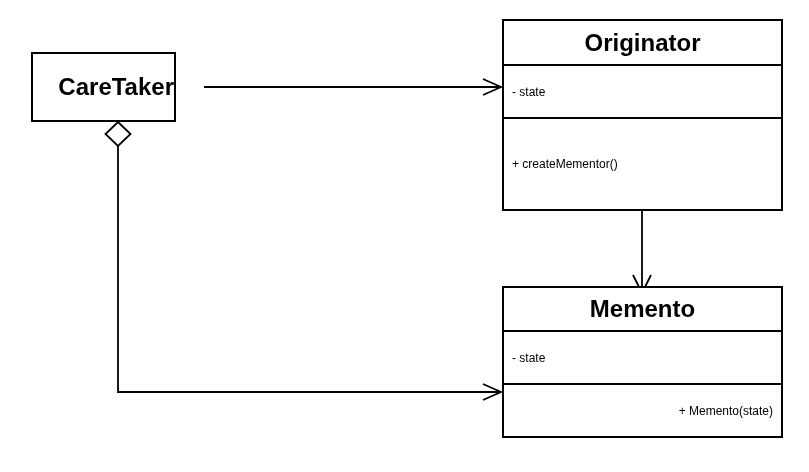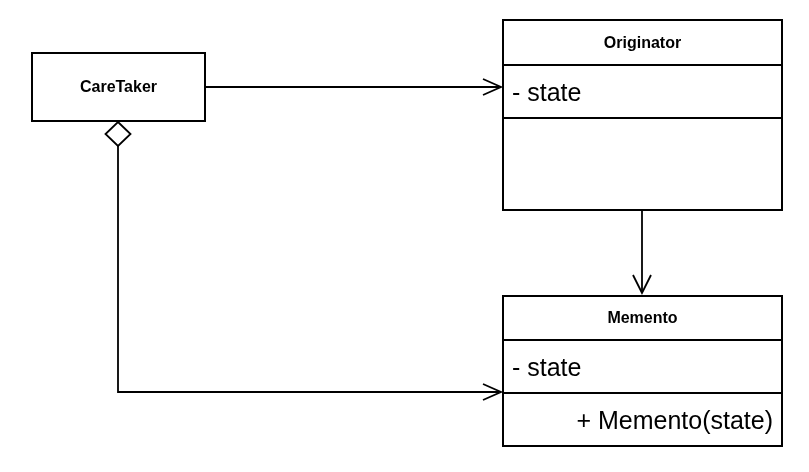--- a/index.html
+++ b/index.html
@@ -38,38 +38,39 @@
     position: absolute;
     box-sizing: border-box;
     background: #ffffff;
     border: 2px solid #000000;
     display: flex;
     flex-direction: column;
   }
   .uml-class.caretaker {
     left: 31px;
     top: 52px;
-    width: 175px;
+    width: 145px;
     height: 70px;
     justify-content: center;
+    align-items: flex-end;
   }
   .uml-class.originator {
     left: 502px;
     top: 19px;
     width: 281px;
     height: 192px;
   }
   .uml-class.memento {
     left: 502px;
-    top: 295px;
+    top: 286px;
     width: 281px;
     height: 152px;
   }
   .uml-title {
-    font-size: 16px;
+    font-size: 24px;
     font-weight: bold;
     text-align: center;
     display: flex;
     align-items: center;
     justify-content: center;
   }
   .caretaker .uml-title {
     height: 100%;
   }
   .originator .uml-title {
@@ -94,21 +95,21 @@
   }
   .memento .uml-section.attrs {
     height: 51px;
     border-bottom: 2px solid #000000;
   }
   .memento .uml-section.methods {
     flex: 1;
     text-align: right;
   }
   .uml-member {
-    font-size: 25px;
+    font-size: 12px;
     line-height: 26px;
     padding: 0 8px;
     white-space: nowrap;
   }
 </style>
 </head>
 <body>
 
 <div class="canvas">
 
@@ -134,20 +135,21 @@
   <div class="uml-class caretaker">
     <div class="uml-title">CareTaker</div>
   </div>
 
   <div class="uml-class originator">
     <div class="uml-title">Originator</div>
     <div class="uml-section attrs">
       <div class="uml-member">- state</div>
     </div>
     <div class="uml-section methods">
+      <div class="uml-member">+ createMementor()</div>
     </div>
   </div>
 
   <div class="uml-class memento">
     <div class="uml-title">Memento</div>
     <div class="uml-section attrs">
       <div class="uml-member">- state</div>
     </div>
     <div class="uml-section methods">
       <div class="uml-member">+ Memento(state)</div>

